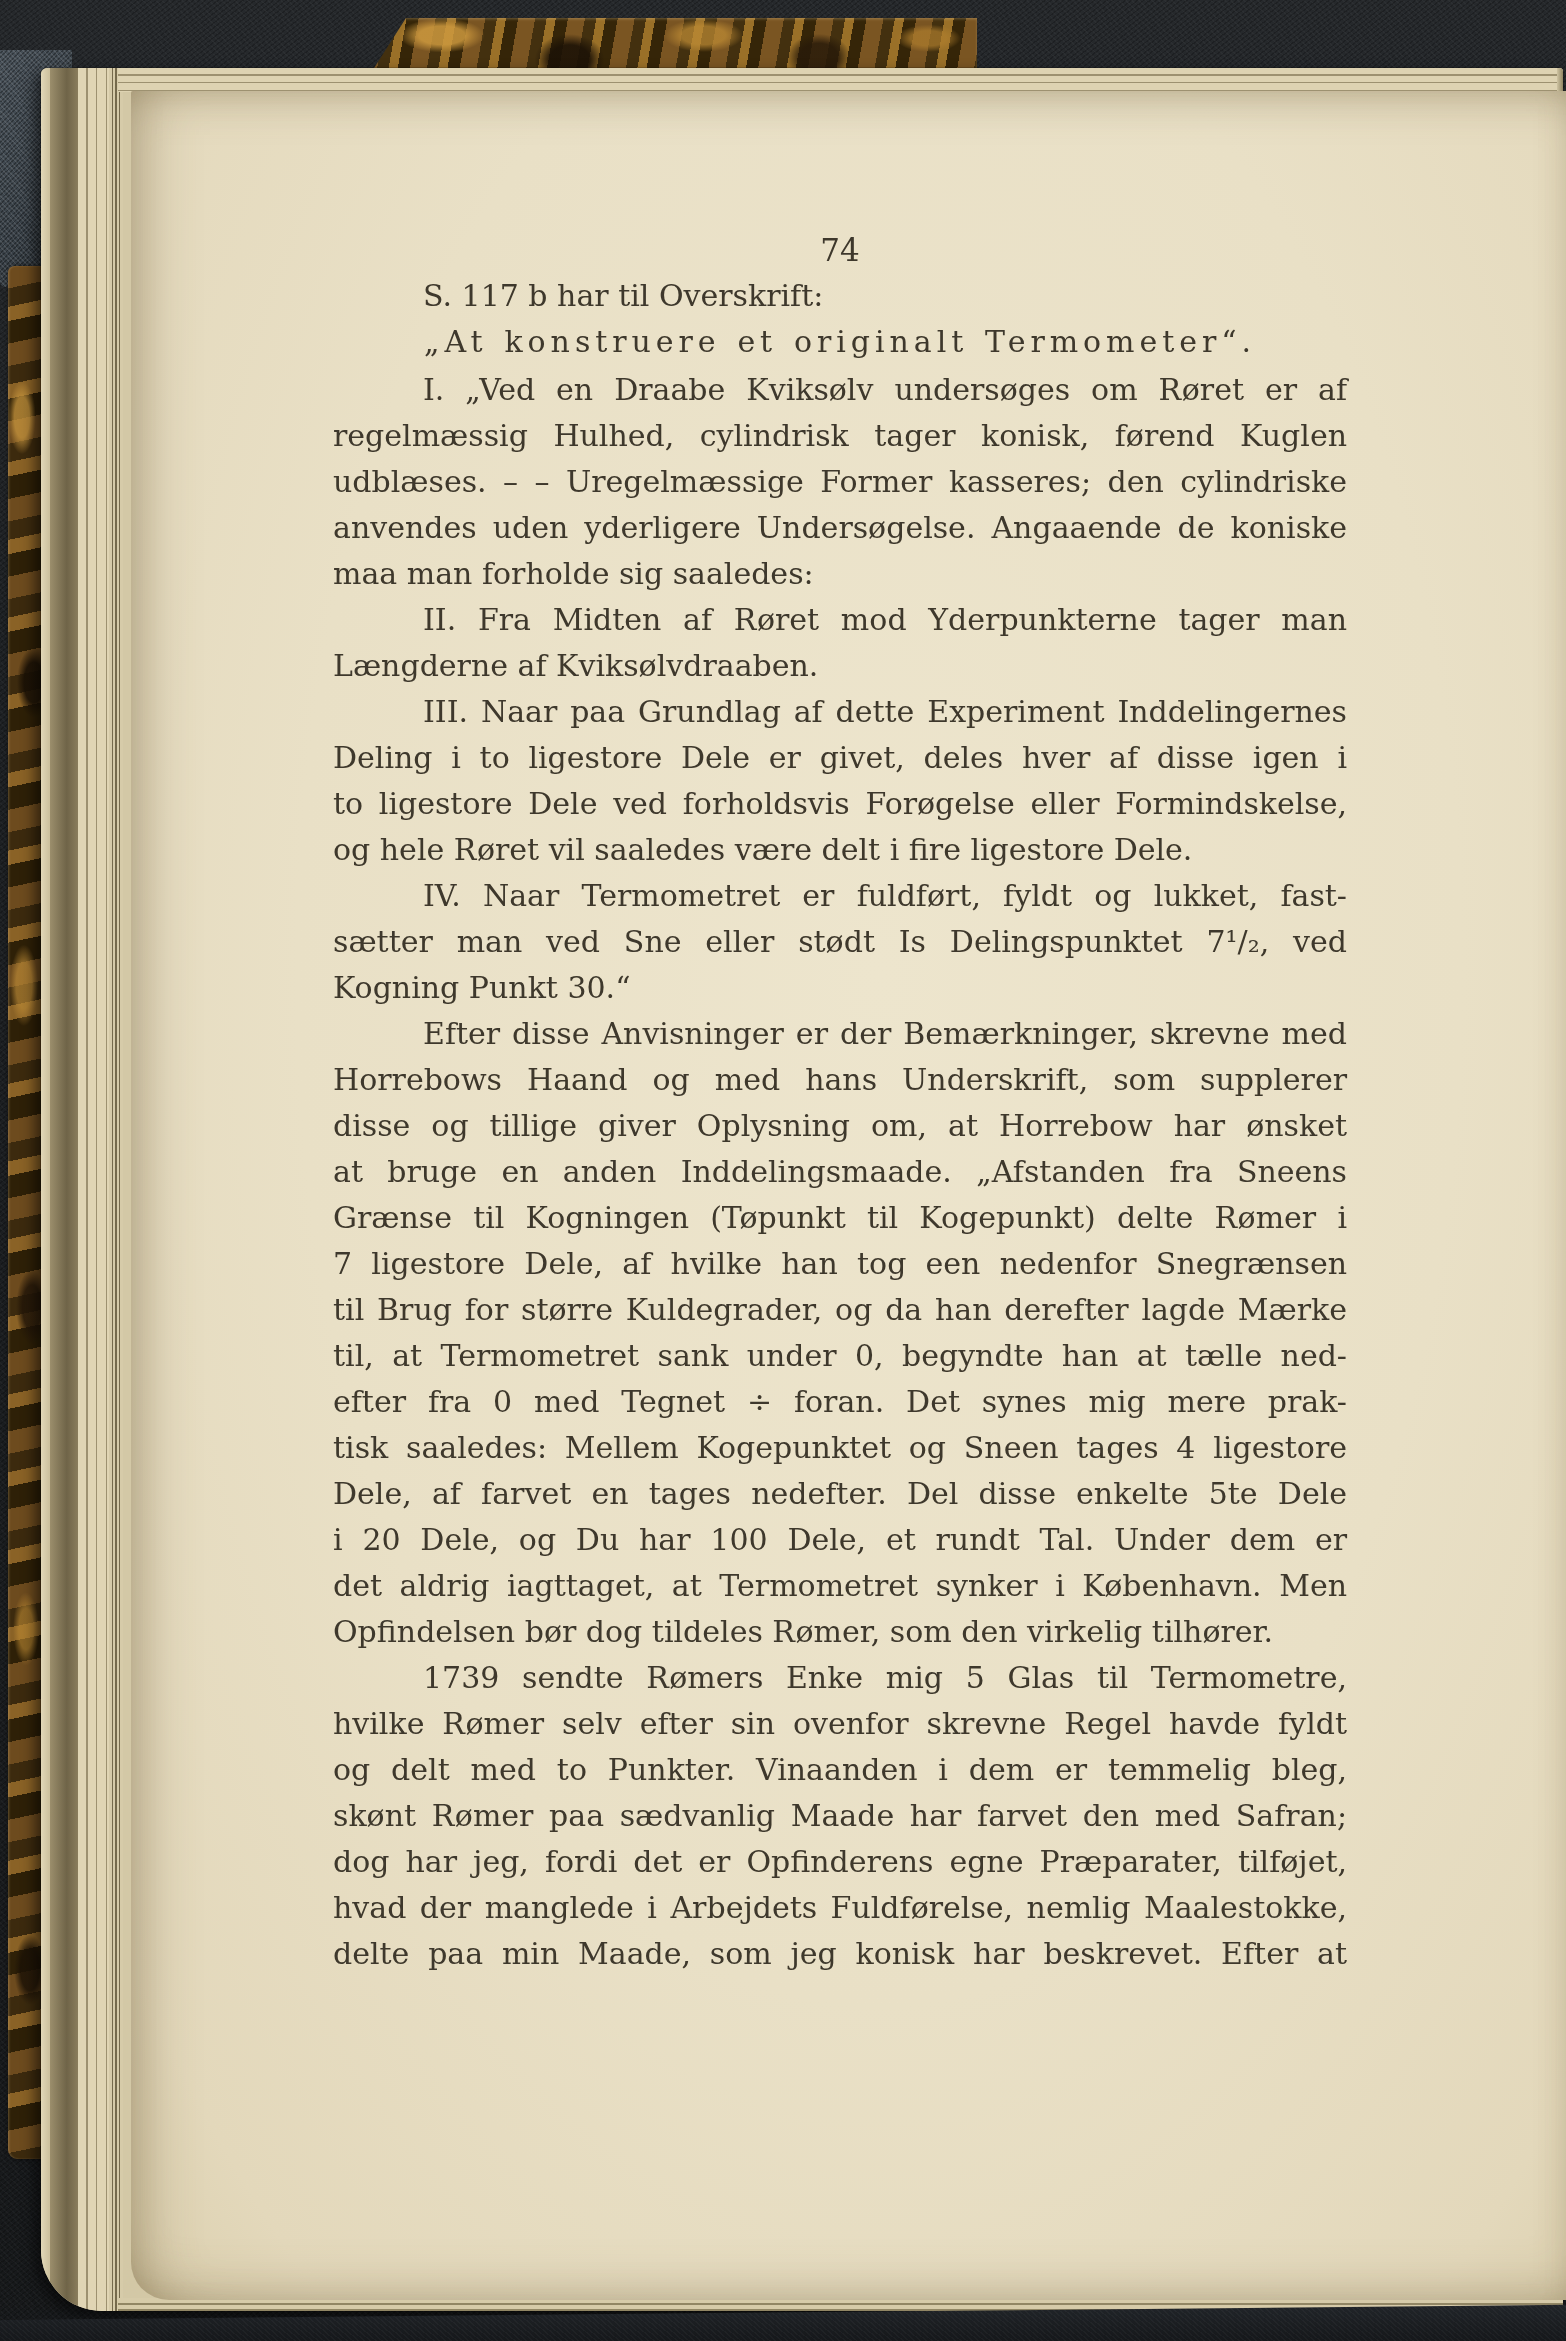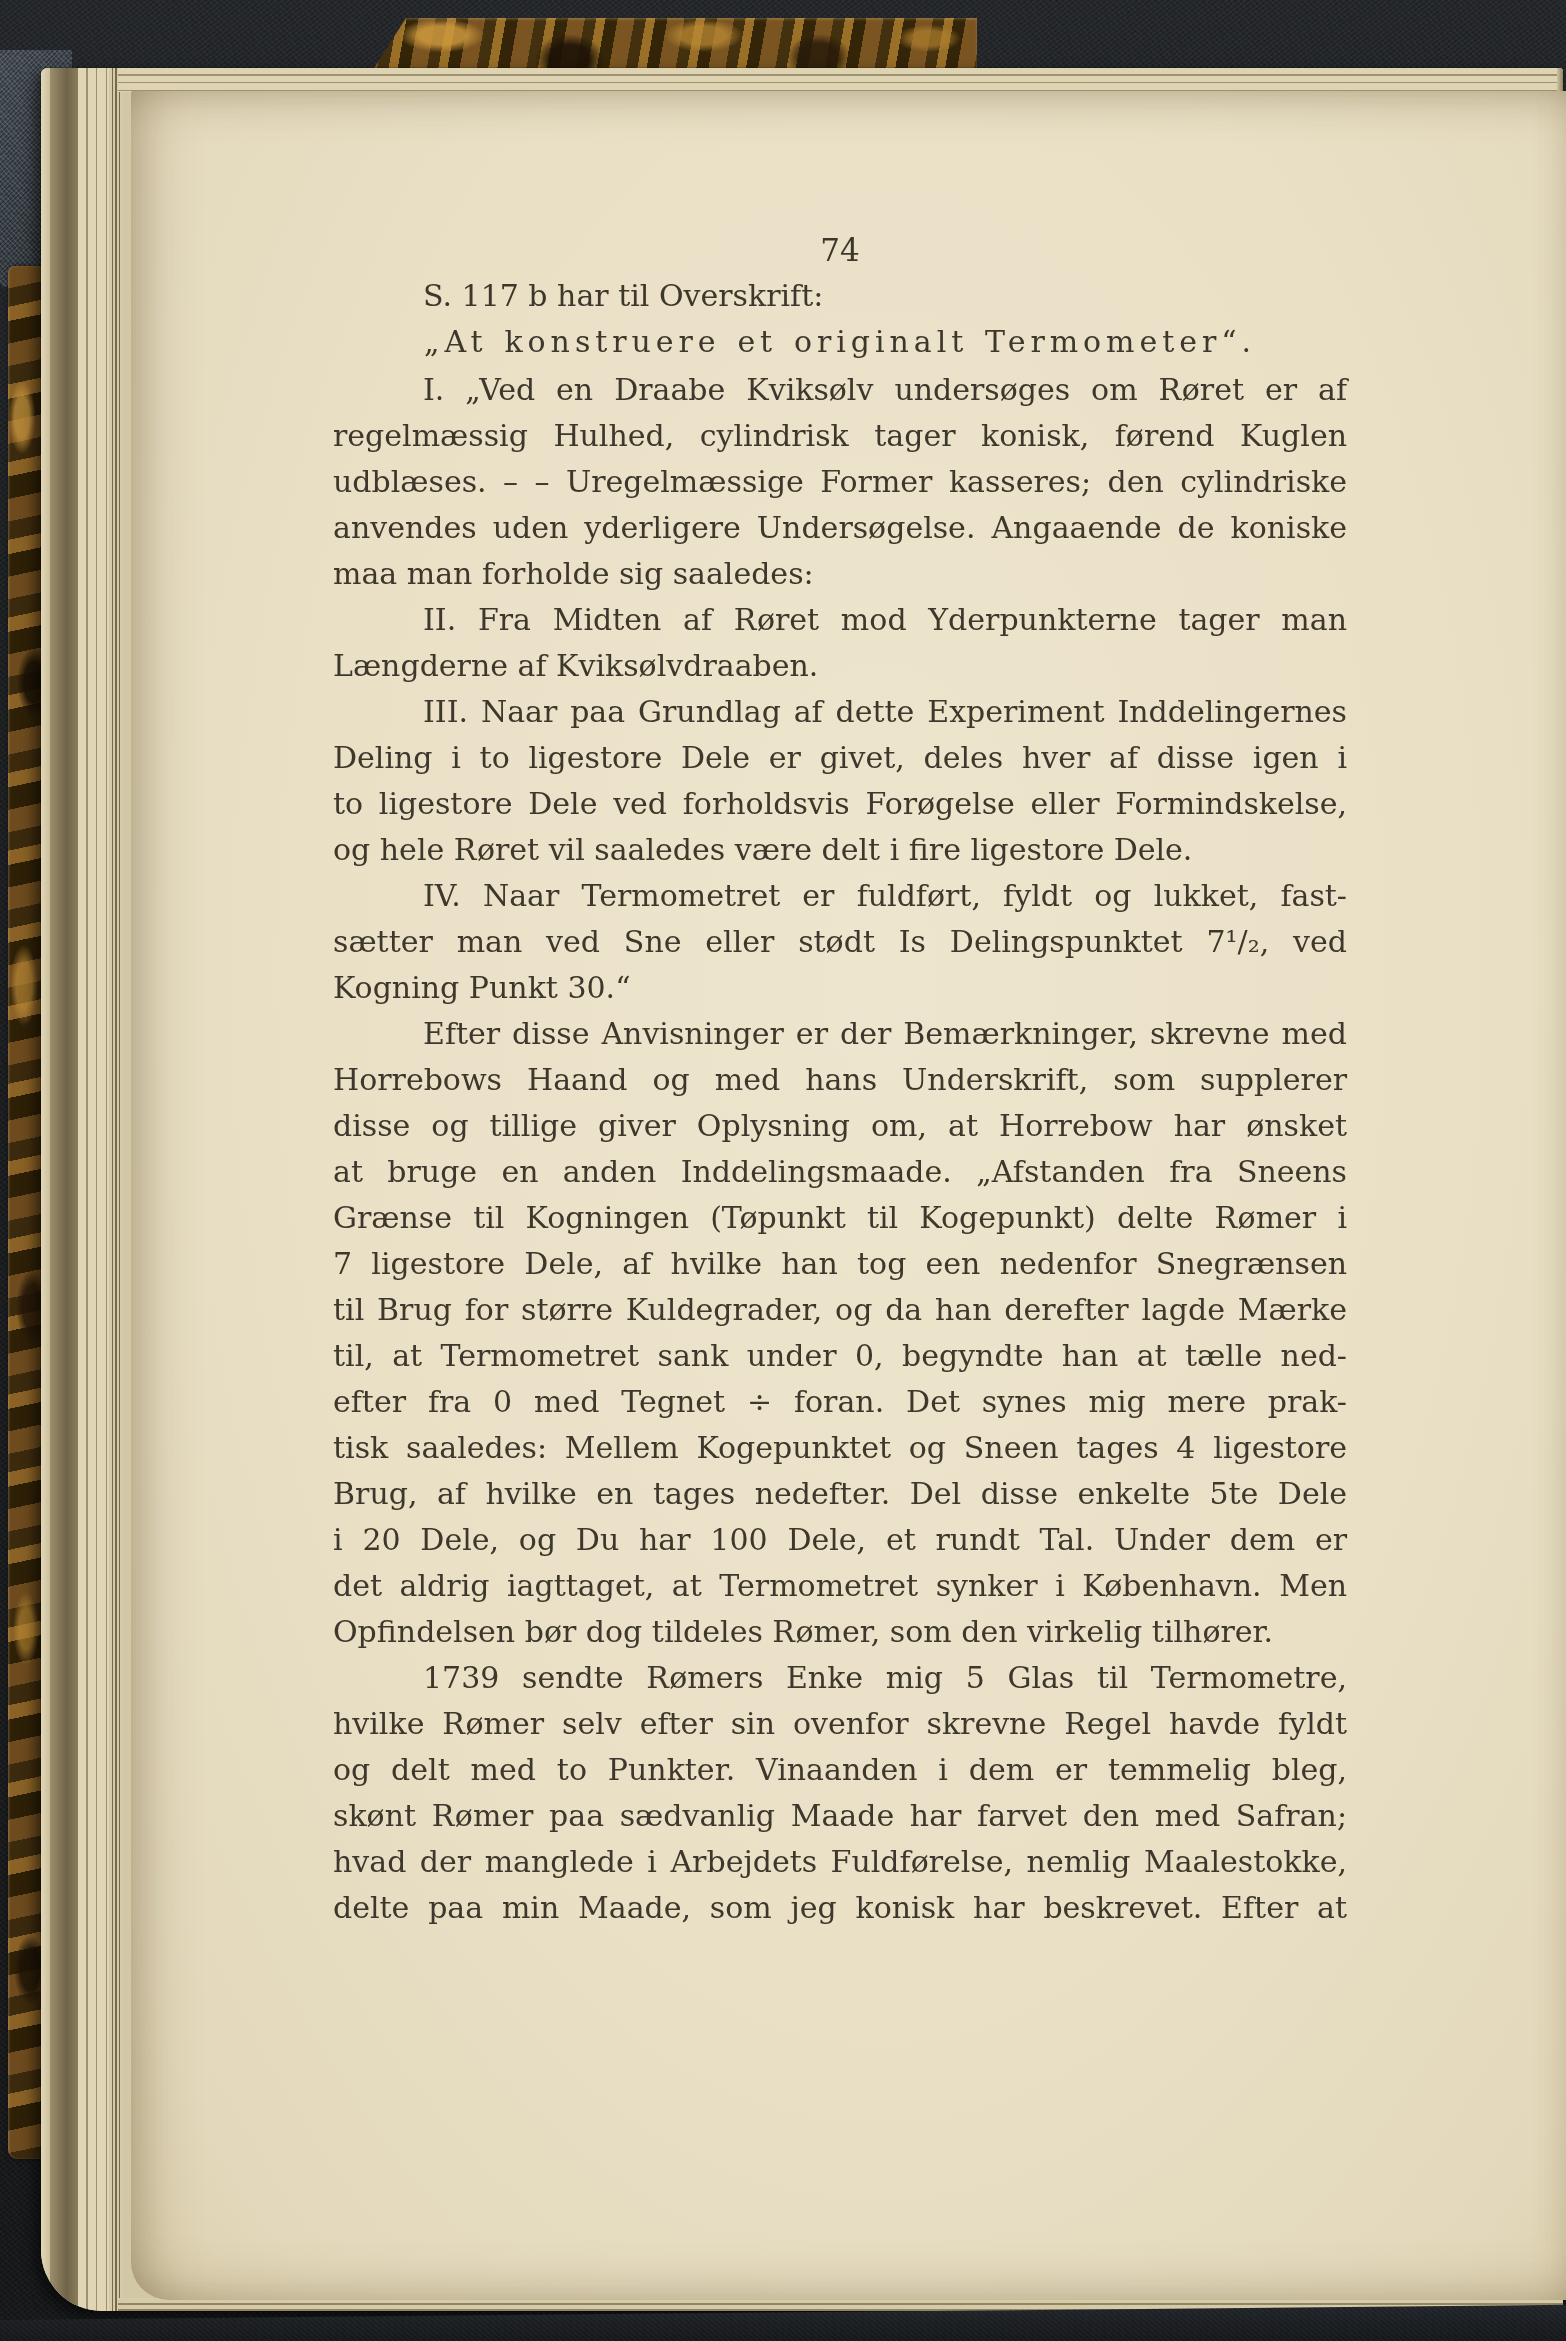--- a/index.html
+++ b/index.html
@@ -142,30 +142,31 @@
             <div class="line first">Efter disse Anvisninger er der Bemærkninger, skrevne med</div>
             <div class="line">Horrebows Haand og med hans Underskrift, som supplerer</div>
             <div class="line">disse og tillige giver Oplysning om, at Horrebow har ønsket</div>
             <div class="line">at bruge en anden Inddelingsmaade.  „Afstanden fra Sneens</div>
             <div class="line">Grænse til Kogningen (Tøpunkt til Kogepunkt) delte Rømer i</div>
             <div class="line">7 ligestore Dele, af hvilke han tog een nedenfor Snegrænsen</div>
             <div class="line">til Brug for større Kuldegrader, og da han derefter lagde Mærke</div>
             <div class="line">til, at Termometret sank under 0, begyndte han at tælle ned-</div>
             <div class="line">efter fra 0 med Tegnet ÷ foran.  Det synes mig mere prak-</div>
             <div class="line">tisk saaledes: Mellem Kogepunktet og Sneen tages 4 ligestore</div>
-            <div class="line">Brug, af hvilke en tages nedefter.  Del disse enkelte 5te Dele</div>
+            <div class="line">Dele, af farvet en tages nedefter.  Del disse enkelte 5te Dele</div>
             <div class="line">i 20 Dele, og Du har 100 Dele, et rundt Tal.  Under dem er</div>
             <div class="line">det aldrig iagttaget, at Termometret synker i København.  Men</div>
             <div class="line lastline">Opfindelsen bør dog tildeles Rømer, som den virkelig tilhører.</div>
           </div>
           <div class="para">
             <div class="line first">1739 sendte Rømers Enke mig 5 Glas til Termometre,</div>
             <div class="line">hvilke Rømer selv efter sin ovenfor skrevne Regel havde fyldt</div>
             <div class="line">og delt med to Punkter.  Vinaanden i dem er temmelig bleg,</div>
             <div class="line">skønt Rømer paa sædvanlig Maade har farvet den med Safran;</div>
+            <div class="line">dog har jeg, fordi det er Opfinderens egne Præparater, tilføjet,</div>
             <div class="line">hvad der manglede i Arbejdets Fuldførelse, nemlig Maalestokke,</div>
             <div class="line">delte paa min Maade, som jeg konisk har beskrevet.  Efter at</div>
           </div>
         </div>
     </div>
   </div>
 
   <div class="cover-bottom"></div>
 </div>
 

